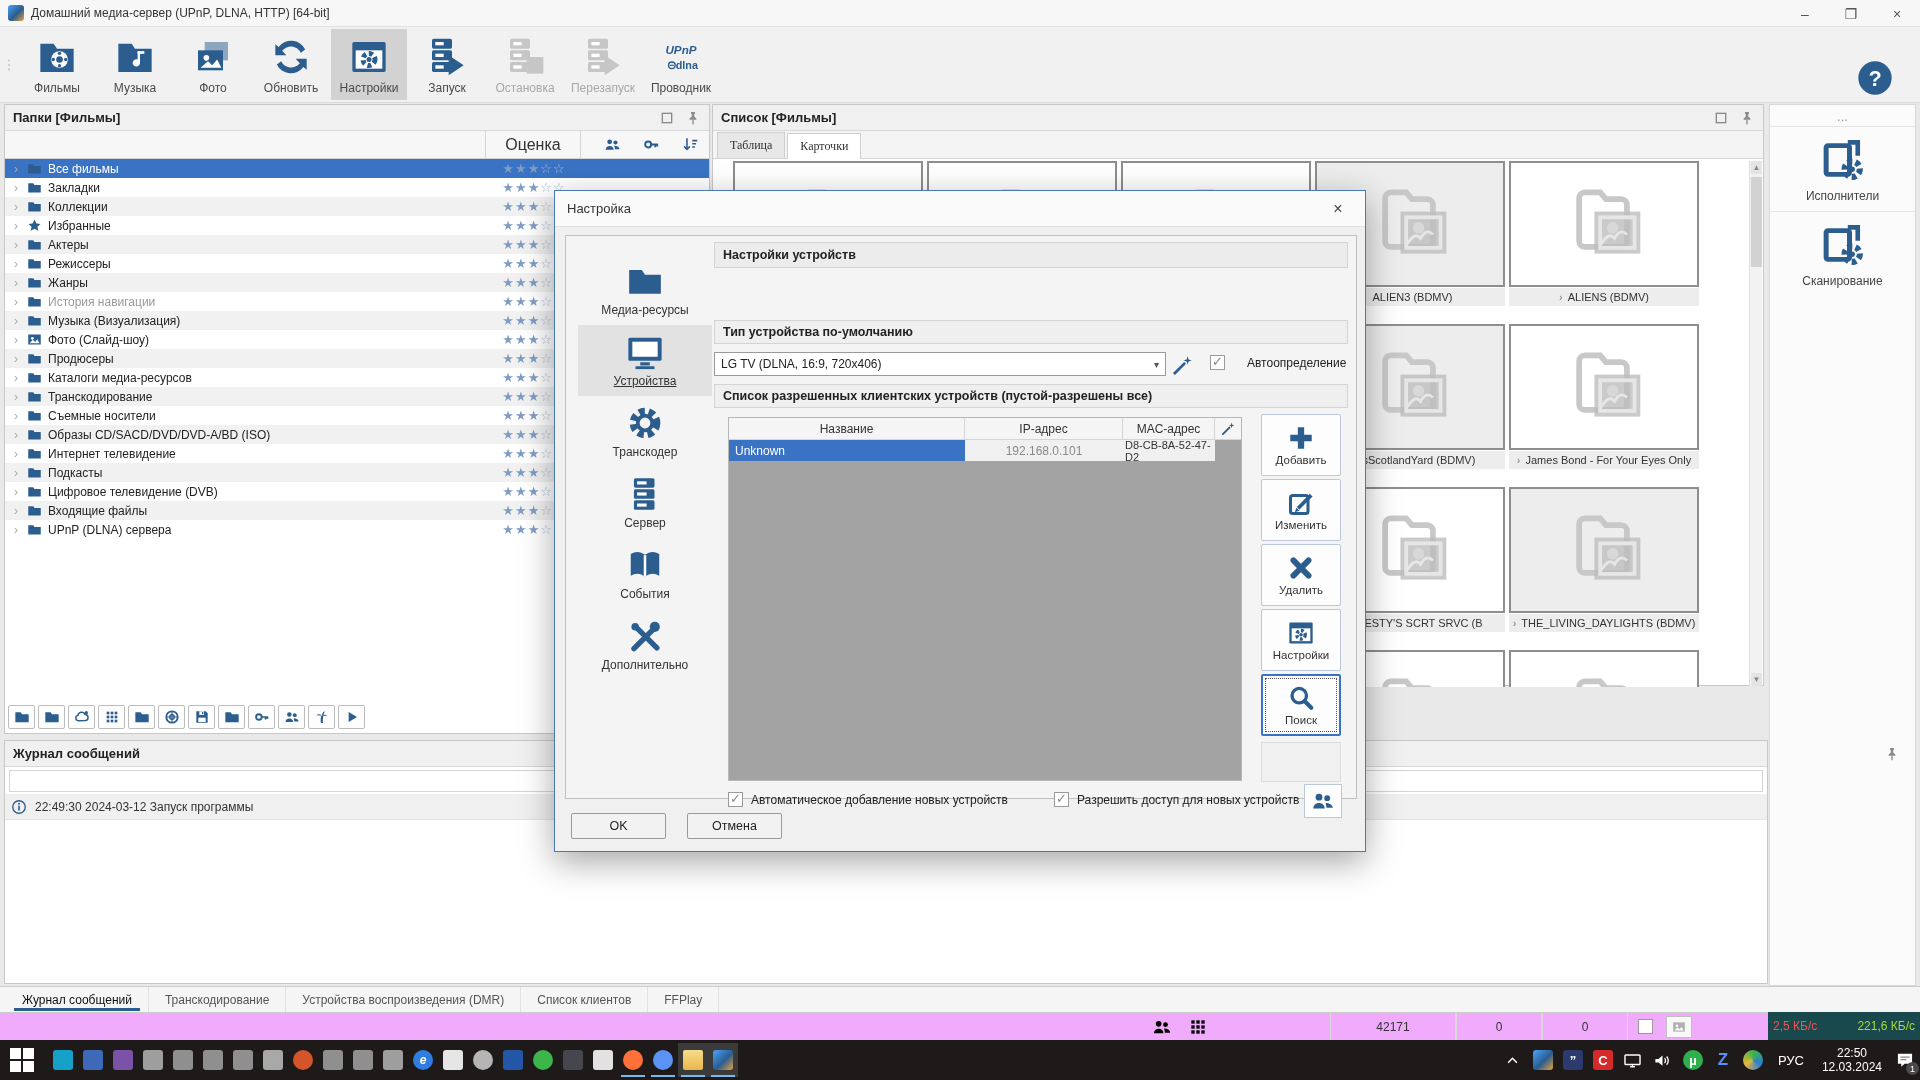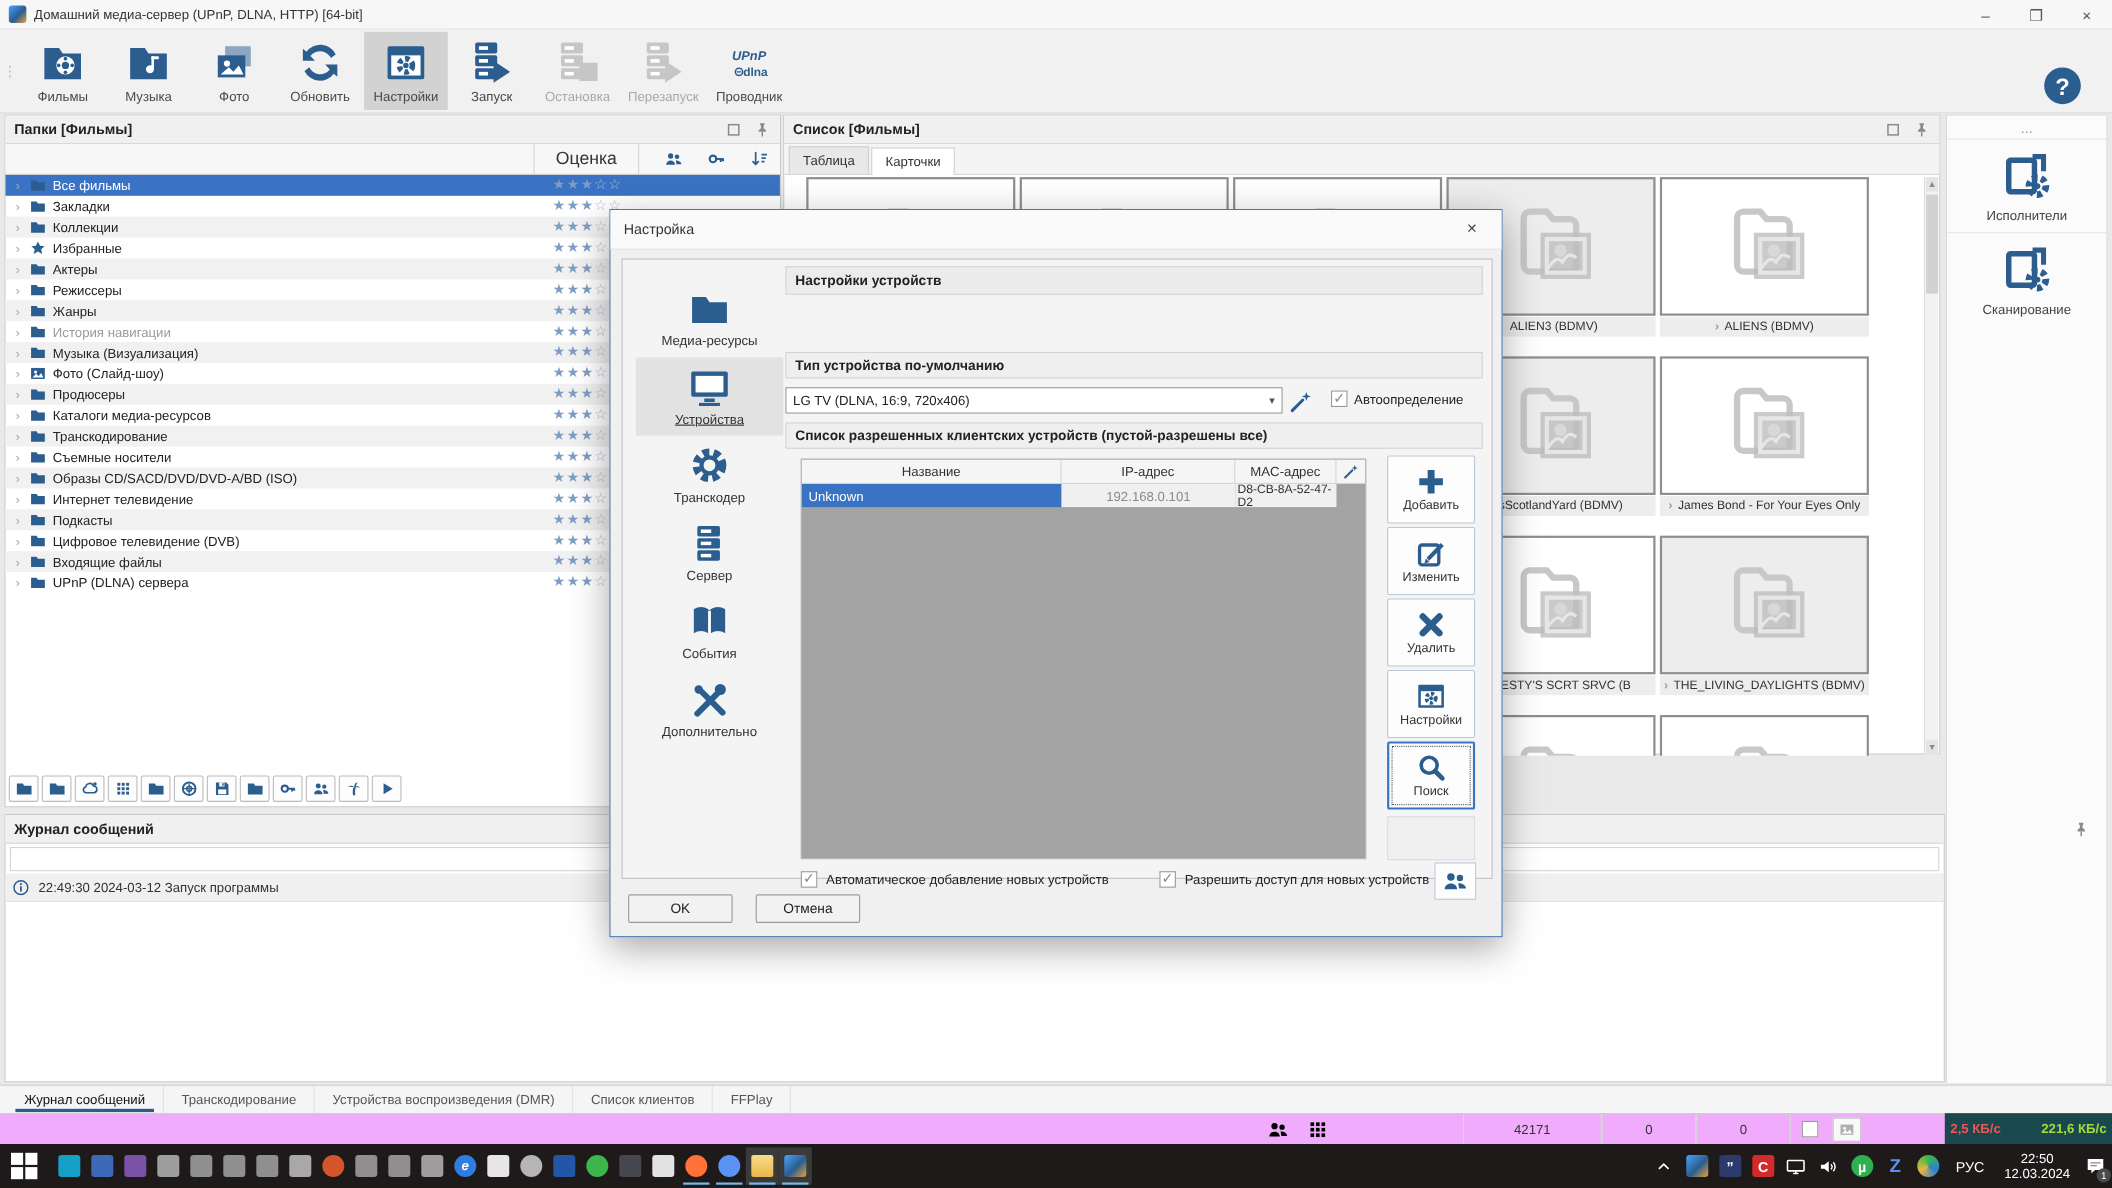--- a/index.html
+++ b/index.html
@@ -60,21 +60,21 @@
   .stars .sf { color:#7f9dc4; }
   .stars .se { color:#a8bcd6; }
   .ptoolbar { position:absolute; left:3px; bottom:4px; display:flex; gap:3px; }
   .ptbtn { width:27px; height:24px; border:1px solid #bcbcbc; background:#fdfdfd; border-radius:2px;
     display:flex; align-items:center; justify-content:center; color:#2b5d8f; }
   .ptbtn .ic { width:16px; height:16px; }
 
   
   #listpanel { left:712px; top:104px; width:1052px; height:582px; }
   .tabsbar { height:28px; background:#f4f4f4; border-bottom:1px solid #d5d5d5; display:flex;
-    align-items:flex-end; padding-left:4px; }
+    align-items:flex-end; padding-left:4px;font-family:Liberation Serif, serif; }
   .vtab { font-size:12px; color:#333; padding:5px 12px; border:1px solid #cfcfcf; border-bottom:none;
     background:#e8e8e8; margin-right:2px; }
   .vtab.active { background:#fff; position:relative; top:1px; }
   .cards { position:absolute; left:0; top:56px; width:1030px; height:526px; overflow:hidden;
     display:flex; flex-wrap:wrap; padding-left:20px; column-gap:4px; }
   .card { width:190px; height:146px; margin-bottom:17px; }
   .cardimg { width:190px; height:126px; background:#fff; border:2px solid #8e8e8e;
     display:flex; align-items:center; justify-content:center; }
   .card.gray .cardimg { background:#ededed; }
   .cardcap { height:18px; margin-top:1px; background:#ededed; font-size:11px; color:#333;
@@ -119,21 +119,21 @@
   .stcell { position:absolute; top:0; height:28px; border-left:1px solid #d8d8d8;
     border-right:1px solid #d8d8d8; display:flex; align-items:center; justify-content:center;
     font-size:12px; color:#333; }
   .stcheck { position:absolute; left:1638px; top:6px; width:15px; height:15px; background:#fff;
     border:1px solid #9a9a9a; }
   .stimg { position:absolute; left:1666px; top:3px; width:26px; height:22px; border:1px solid #c0c0c0;
     background:#f8f8f8; color:#b0b0b0; display:flex; align-items:center; justify-content:center; }
   .stimg .ic { width:14px; height:14px; }
   .netmon { position:absolute; left:1768px; top:1012px; width:152px; height:28px; background:#19494d;
     display:flex; align-items:center; justify-content:space-between; padding:0 5px; z-index:30;
-    font-size:12px; font-weight:bold; }
+    font-size:12px; font-weight:normal; }
 
   
   .taskbar { position:absolute; left:0; top:1040px; width:1920px; height:40px; background:#1d1a19;
     z-index:50; }
   .startbtn { position:absolute; left:10px; top:8px; width:24px; height:24px; display:grid;
     grid-template-columns:11px 11px; grid-template-rows:11px 11px; gap:2px; }
   .startbtn div { background:#fefefe; }
   .apps { position:absolute; left:48px; top:3px; display:flex; }
   .app { width:30px; height:34px; display:flex; align-items:center; justify-content:center;
     position:relative; }
@@ -185,21 +185,21 @@
     font-size:12.5px; color:#222; }
   .dcombo { position:absolute; left:148px; top:116px; width:452px; height:24px; background:#fff;
     border:1px solid #9a9a9a; display:flex; align-items:center; padding:0 6px; font-size:12px;
     color:#222; }
   .dcombo .arrow { margin-left:auto; color:#555; font-size:10px; }
   .dwand { position:absolute; left:606px; top:118px; width:22px; height:22px; color:#2b5d8f; }
   .cbx { width:15px; height:15px; background:#fff; border:1px solid #9a9a9a; position:relative;
     flex:none; }
   .cbx.checked::after { content:"✓"; position:absolute; left:1px; top:-2px; color:#8a8a8a;
     font-size:13px; }
-  .dauto { position:absolute; left:644px; top:119px; display:flex; align-items:center; gap:6px;
+  .dauto { position:absolute; left:644px; top:119px; display:flex; align-items:center; gap:22px;
     font-size:12px; color:#222; }
   .dtable { position:absolute; left:162px; top:181px; width:514px; height:364px; background:#a3a3a3;
     border:1px solid #b8b8b8; }
   .dthead { display:flex; height:22px; background:#f5f5f5; border-bottom:1px solid #d5d5d5; }
   .dth { font-size:12px; color:#333; display:flex; align-items:center; justify-content:center;
     border-right:1px solid #d5d5d5; }
   .dth:nth-child(1){ width:236px; } .dth:nth-child(2){ width:158px; } .dth:nth-child(3){ width:92px; }
   .dth:nth-child(4){ width:26px; border-right:none; color:#2b5d8f; }
   .dth .ic { width:15px; height:15px; }
   .dtrow { display:flex; height:21px; font-size:12px; align-items:stretch; }

